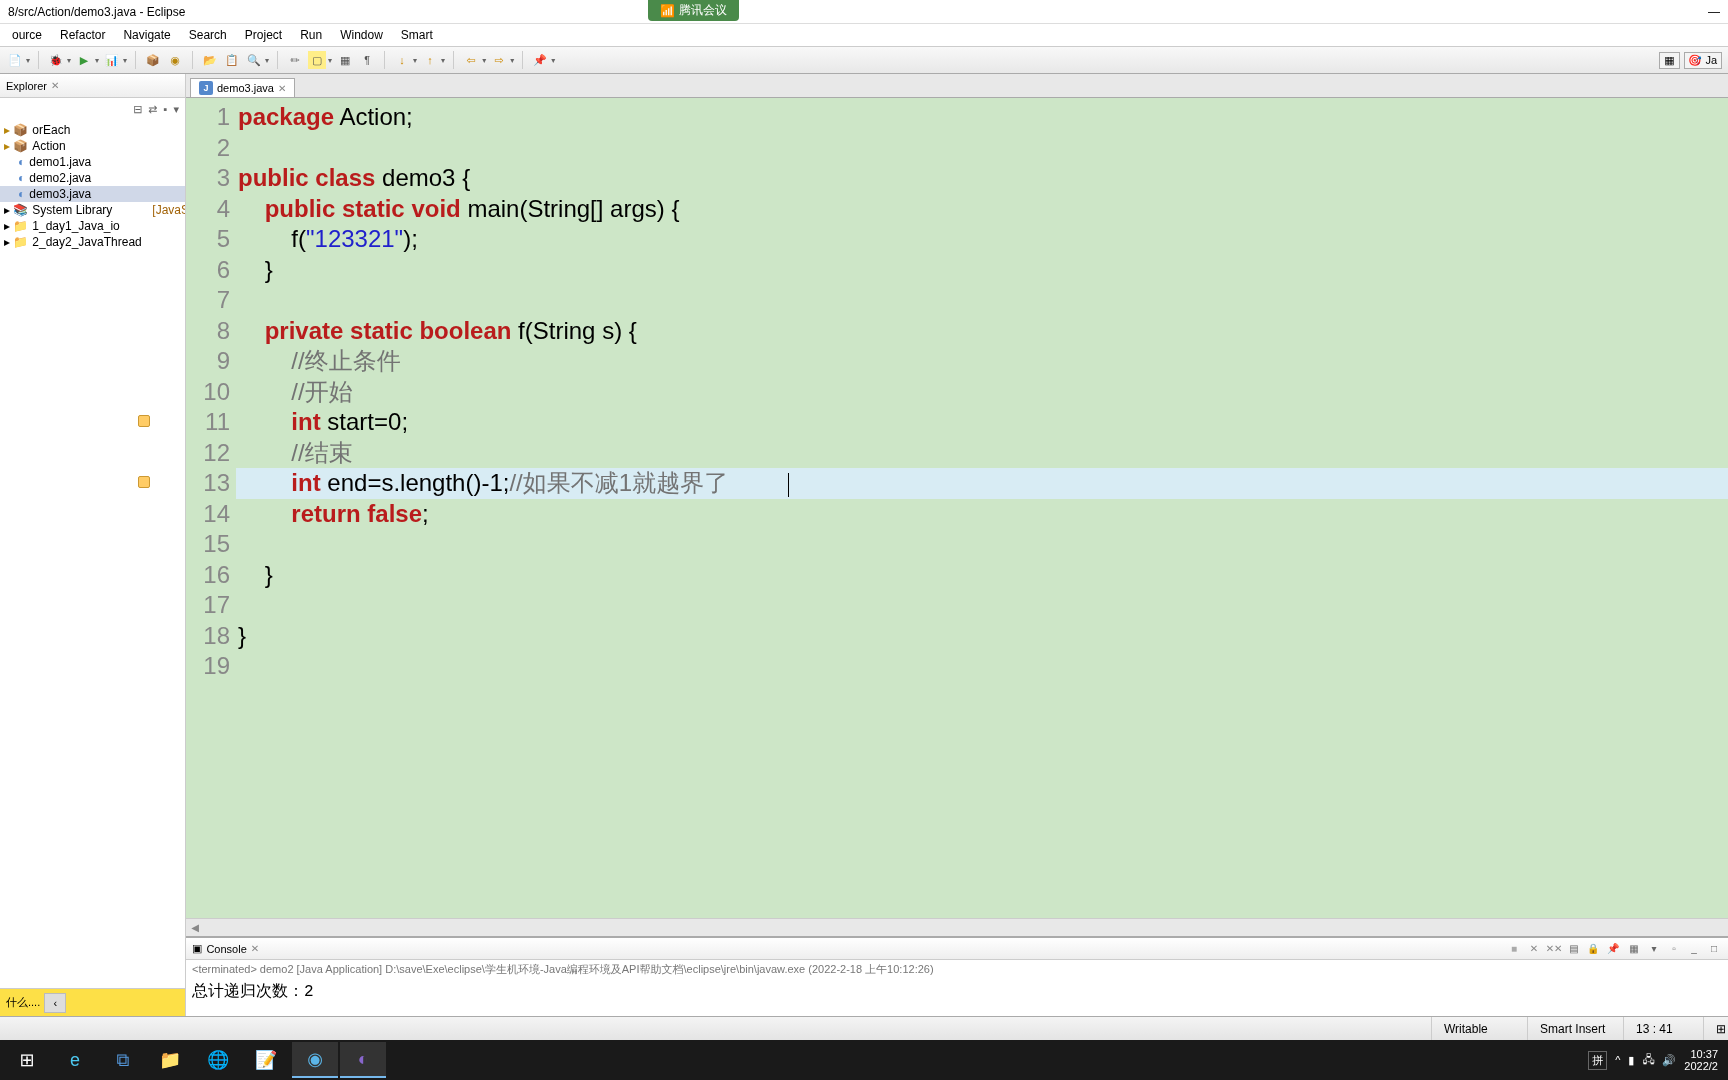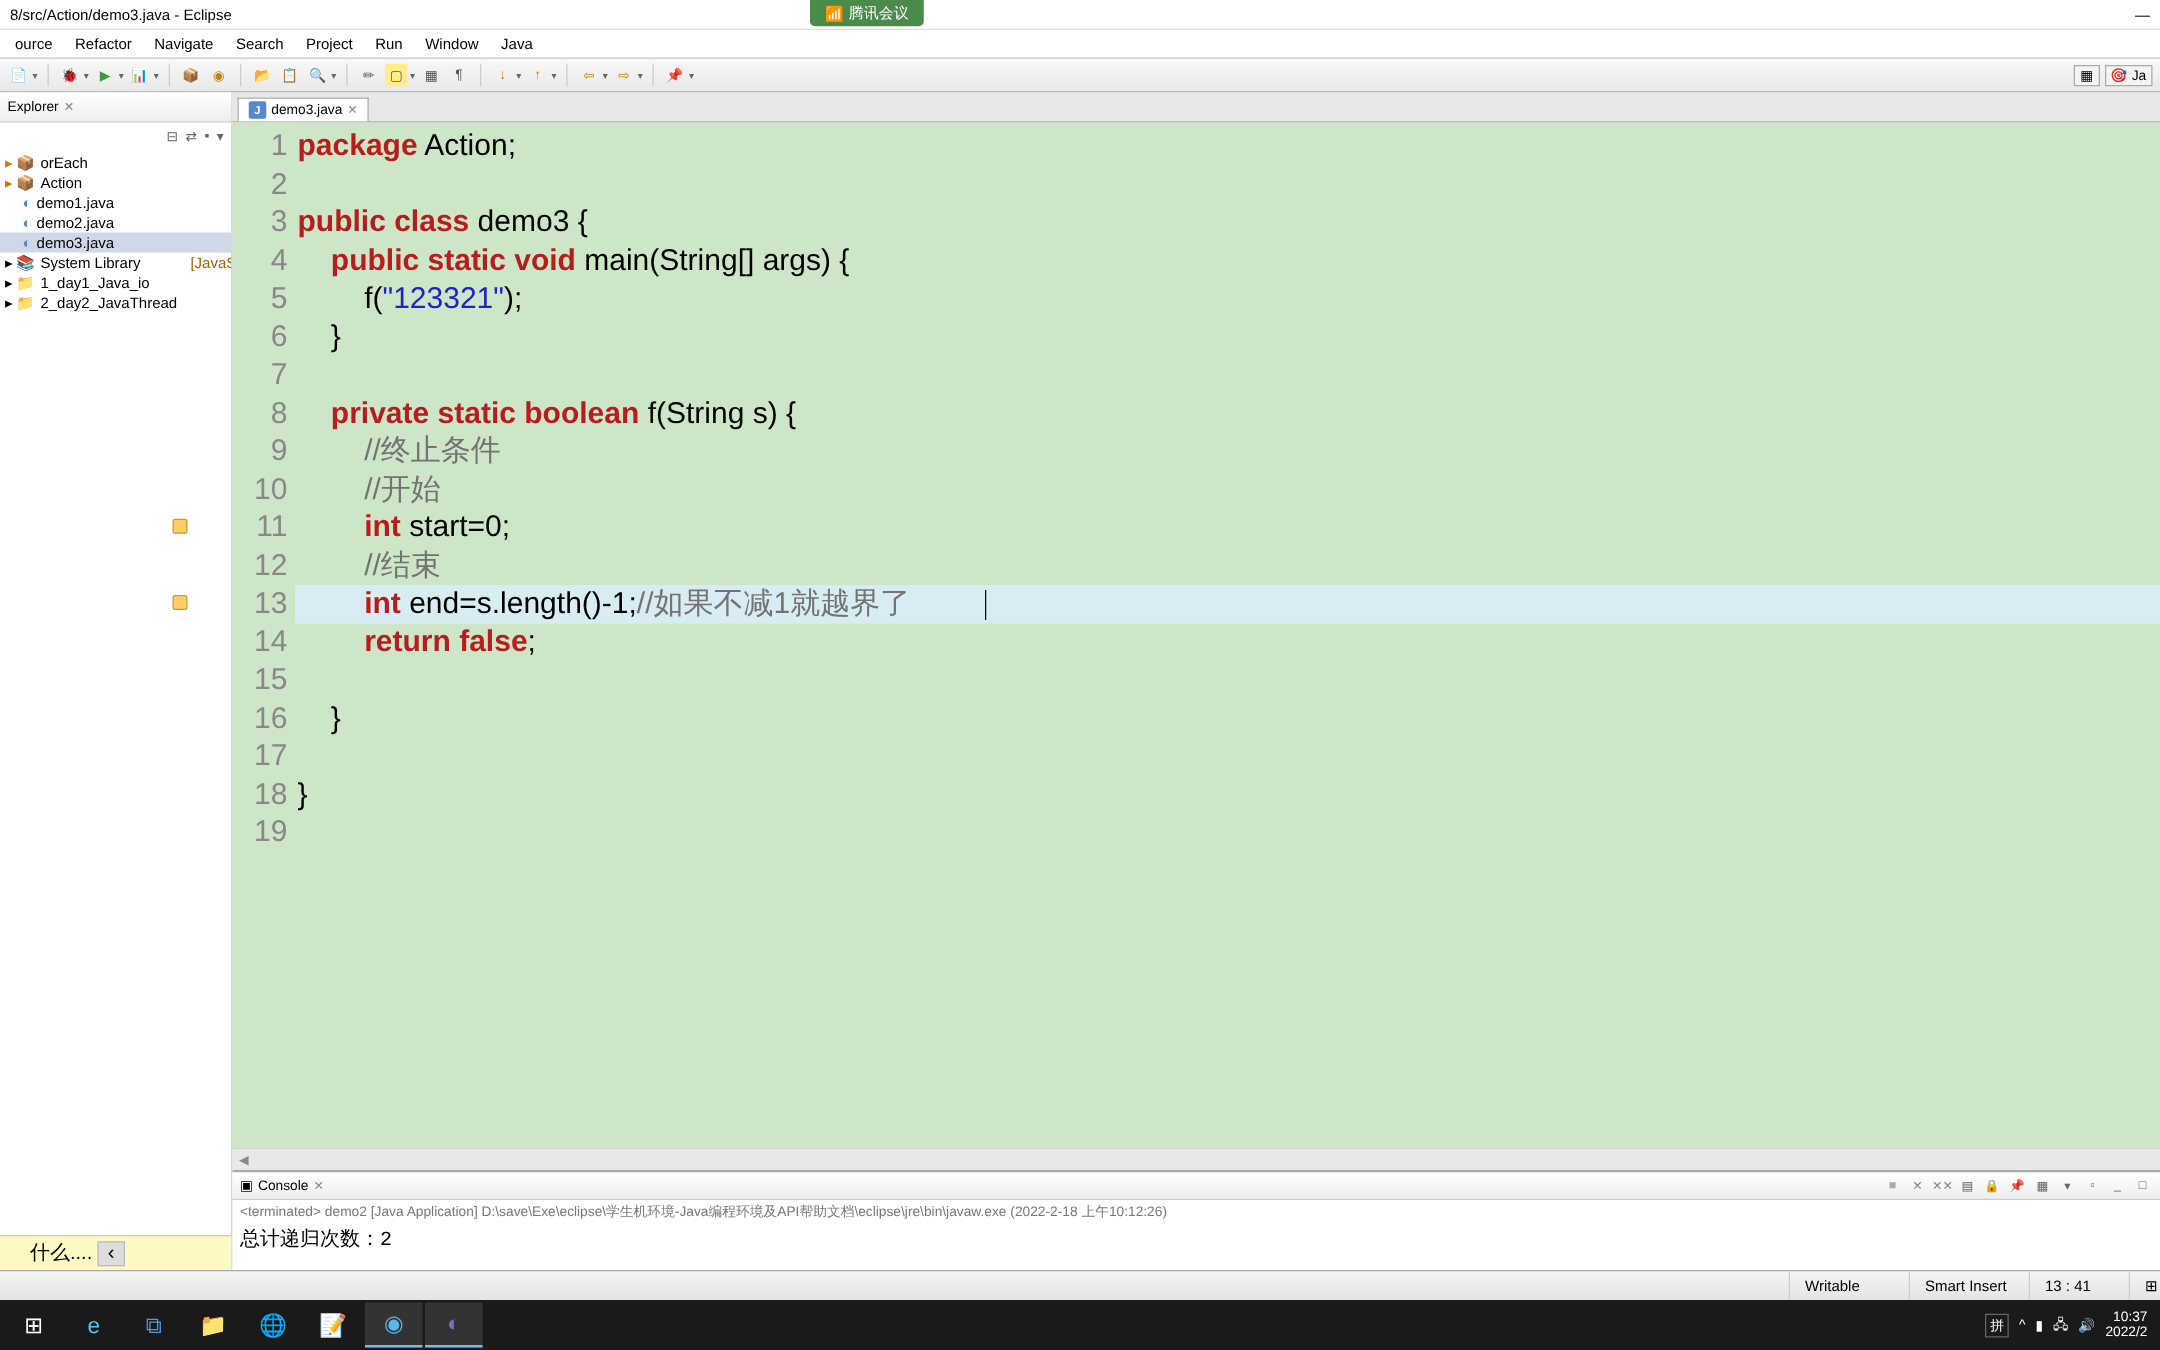--- a/index.html
+++ b/index.html
@@ -22,21 +22,21 @@
 .mainarea { flex: 1; display: flex; min-height: 0; }
 
 .sidebar { width: 186px; background: #fff; border-right: 1px solid #ccc; display: flex; flex-direction: column; }
 .sidetab { height: 24px; background: linear-gradient(#fff,#eee); border-bottom: 1px solid #ccc; display: flex; align-items: center; font-size: 11px; padding: 0 6px; }
 .sidetab .x { margin-left: 4px; font-size: 10px; color: #888; }
 .sidetoolbar { height: 22px; display: flex; justify-content: flex-end; align-items: center; padding: 0 6px; gap: 6px; font-size: 11px; color: #666; }
 .tree { flex: 1; font-size: 12px; padding: 2px 0; overflow: hidden; }
 .treeitem { padding: 1px 4px; display: flex; align-items: center; gap: 4px; white-space: nowrap; }
 .treeitem.sel { background: #d0d8e8; }
 .ficon { color: #5588cc; }
-.sidebottom { height: 28px; background: #fef9c3; border-top: 1px solid #ccc; display: flex; align-items: center; font-size: 16px; padding: 0 24px; }
+.sidebottom { height: 28px; background: #fde047; border-top: 1px solid #ccc; display: flex; align-items: center; font-size: 11px; padding: 0 6px; }
 .sidebottom .back { width: 22px; height: 20px; background: #ddd; border: 1px solid #bbb; display: inline-flex; align-items: center; justify-content: center; margin-left: 4px; }
 
 .editorcol { flex: 1; display: flex; flex-direction: column; min-width: 0; }
 .edtabs { height: 24px; background: #e8e8e8; display: flex; align-items: flex-end; border-bottom: 1px solid #aaa; }
 .edtab { background: #fff; border: 1px solid #aaa; border-bottom: none; padding: 2px 8px; font-size: 11px; display: flex; align-items: center; gap: 4px; margin-left: 4px; }
 .edtab .jicon { width: 14px; height: 14px; background: #5588cc; border-radius: 2px; display: inline-flex; align-items: center; justify-content: center; color: #fff; font-size: 9px; font-weight: bold; }
 
 .editor { flex: 1; display: flex; background: #cde6c7; font-family: "Courier New", monospace; font-size: 24px; min-height: 0; position: relative; }
 .gutter { width: 50px; background: #cde6c7; text-align: right; color: #888; padding-top: 4px; }
 .gutter .ln { height: 30.5px; padding-right: 6px; line-height: 30.5px; }
@@ -84,21 +84,21 @@
 </div>
 
 <div class="menubar" id="menubar">
     <span>ource</span>
     <span>Refactor</span>
     <span>Navigate</span>
     <span>Search</span>
     <span>Project</span>
     <span>Run</span>
     <span>Window</span>
-    <span>Java</span>
+    <span>Smart</span>
   </div>
 
 <div class="toolbar">
   <span class="tbtn">📄</span>
     <span class="tdrop">▾</span>
   <span class="tsep"></span>
   <span class="tbtn" style="color:#3a7a3a">🐞</span>
     <span class="tdrop">▾</span>
   <span class="tbtn" style="color:#3a9a3a">▶</span>
     <span class="tdrop">▾</span>

